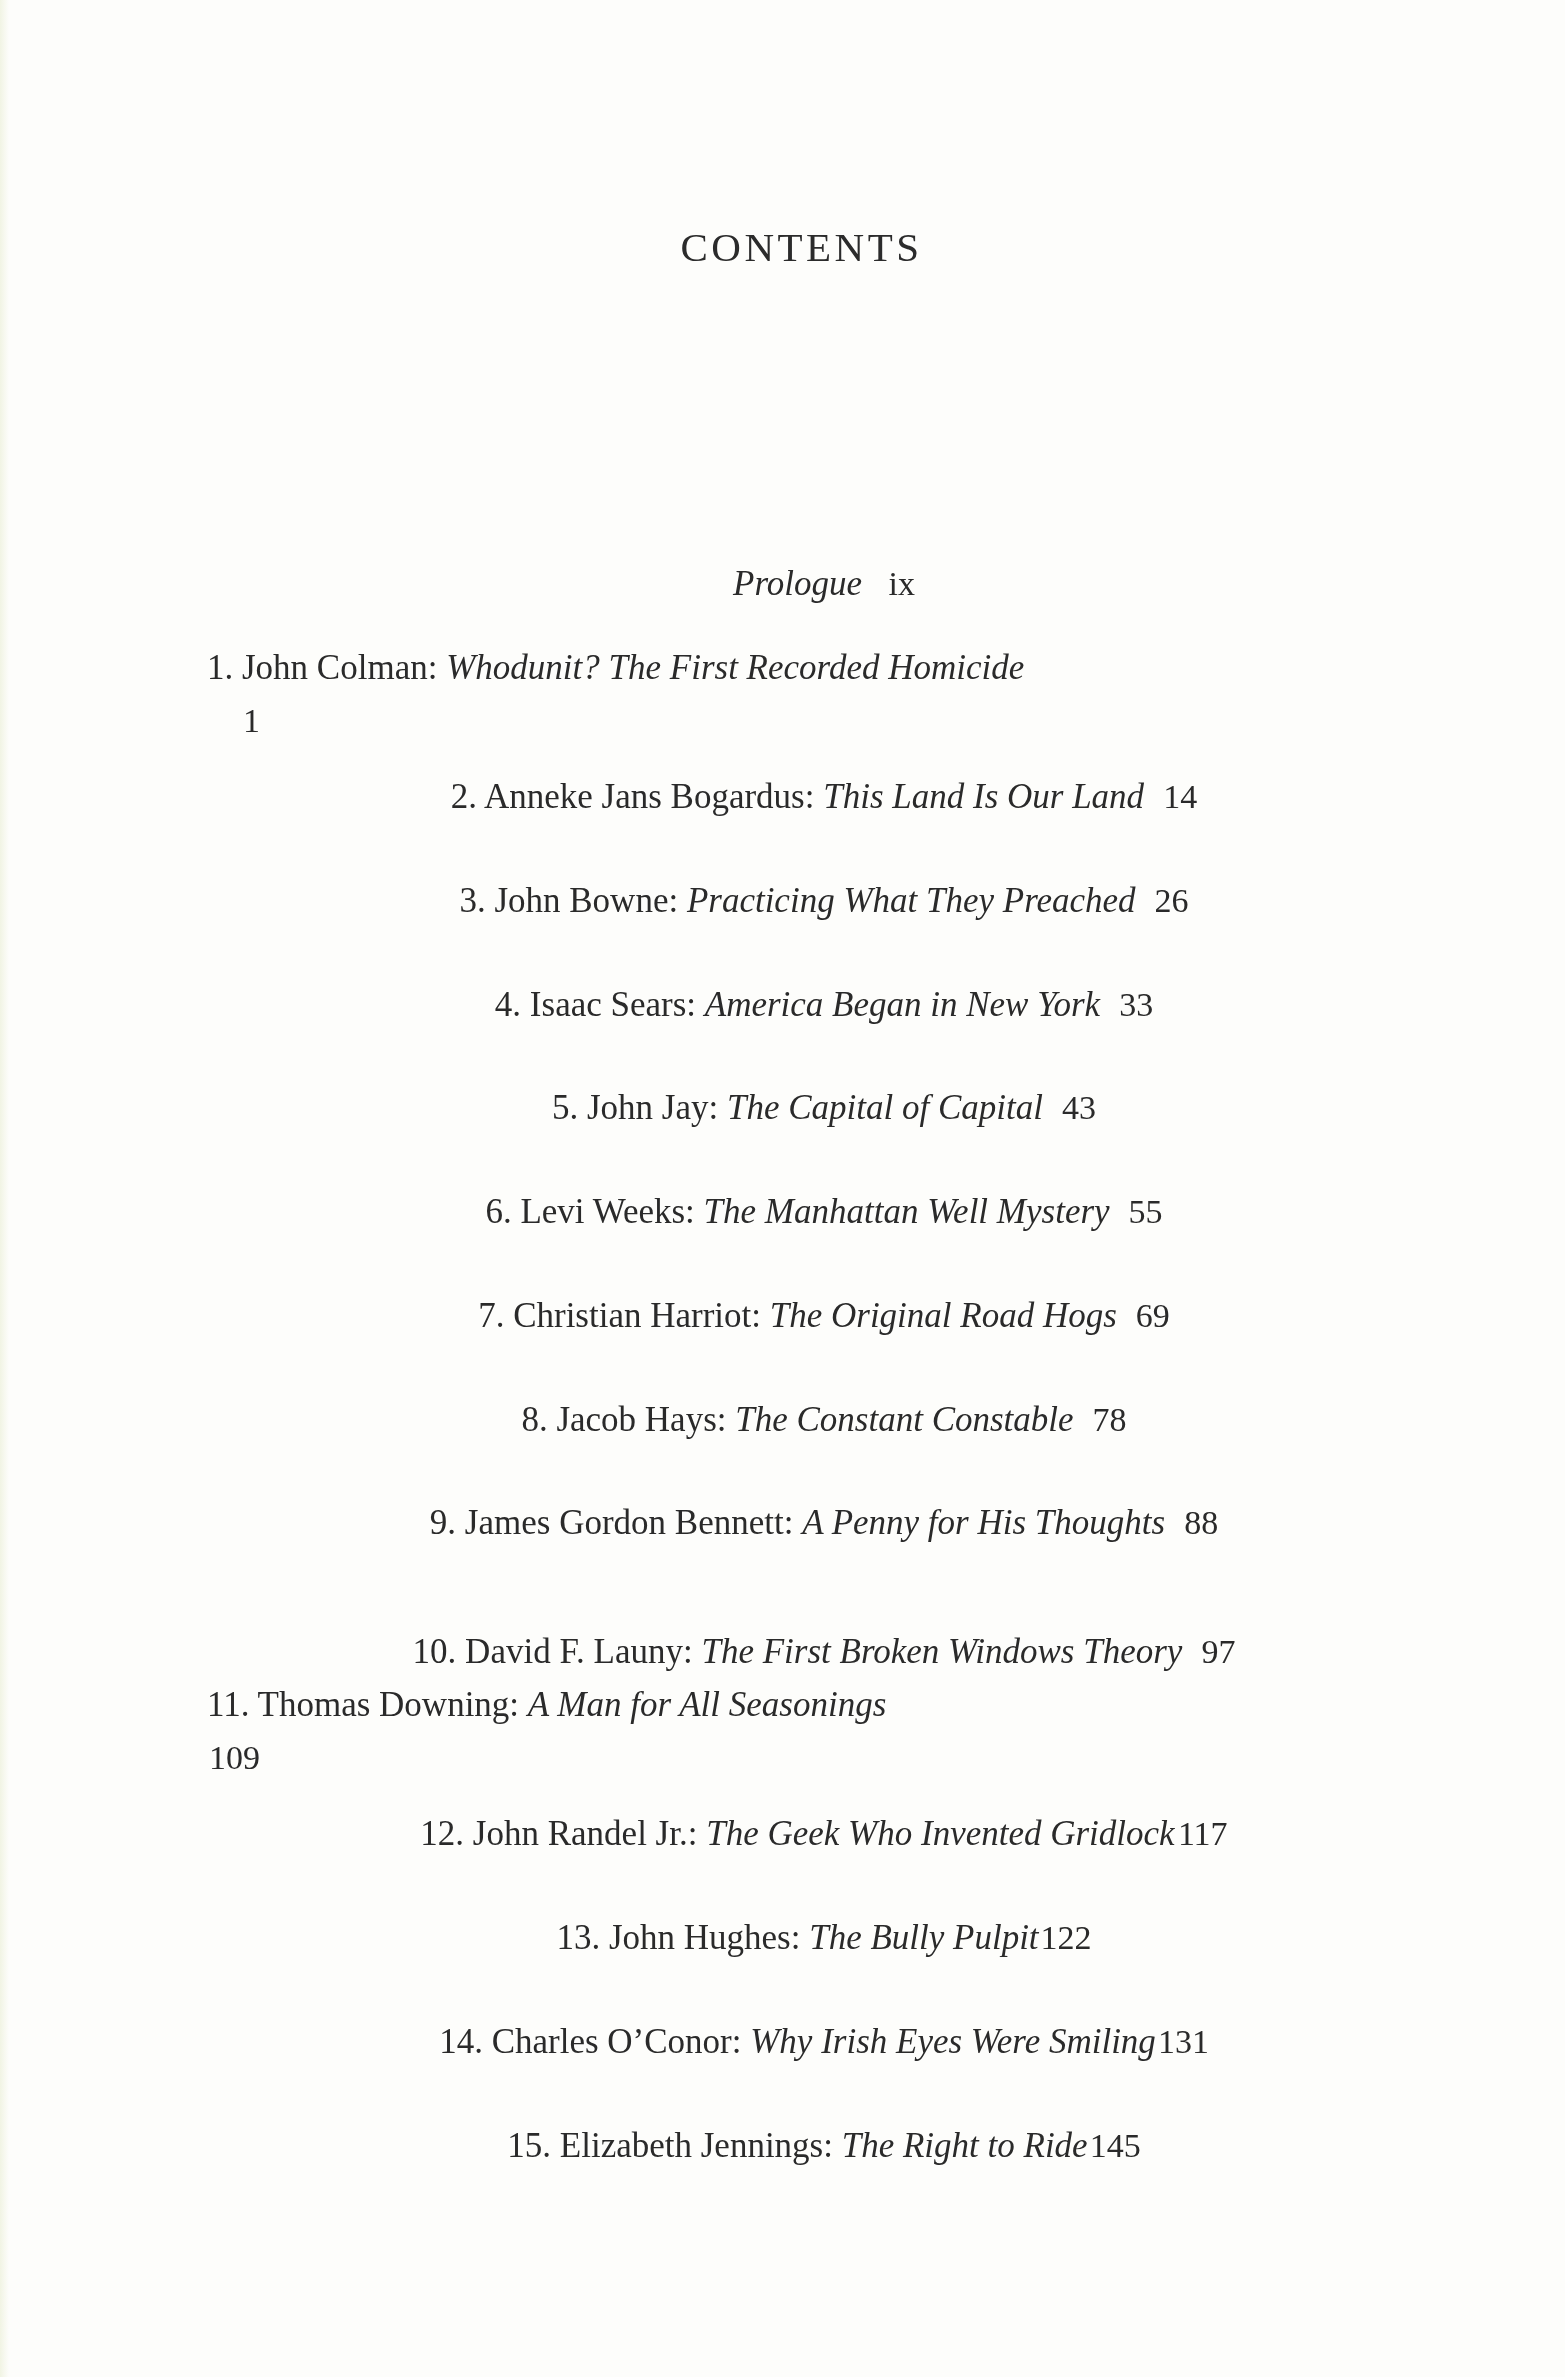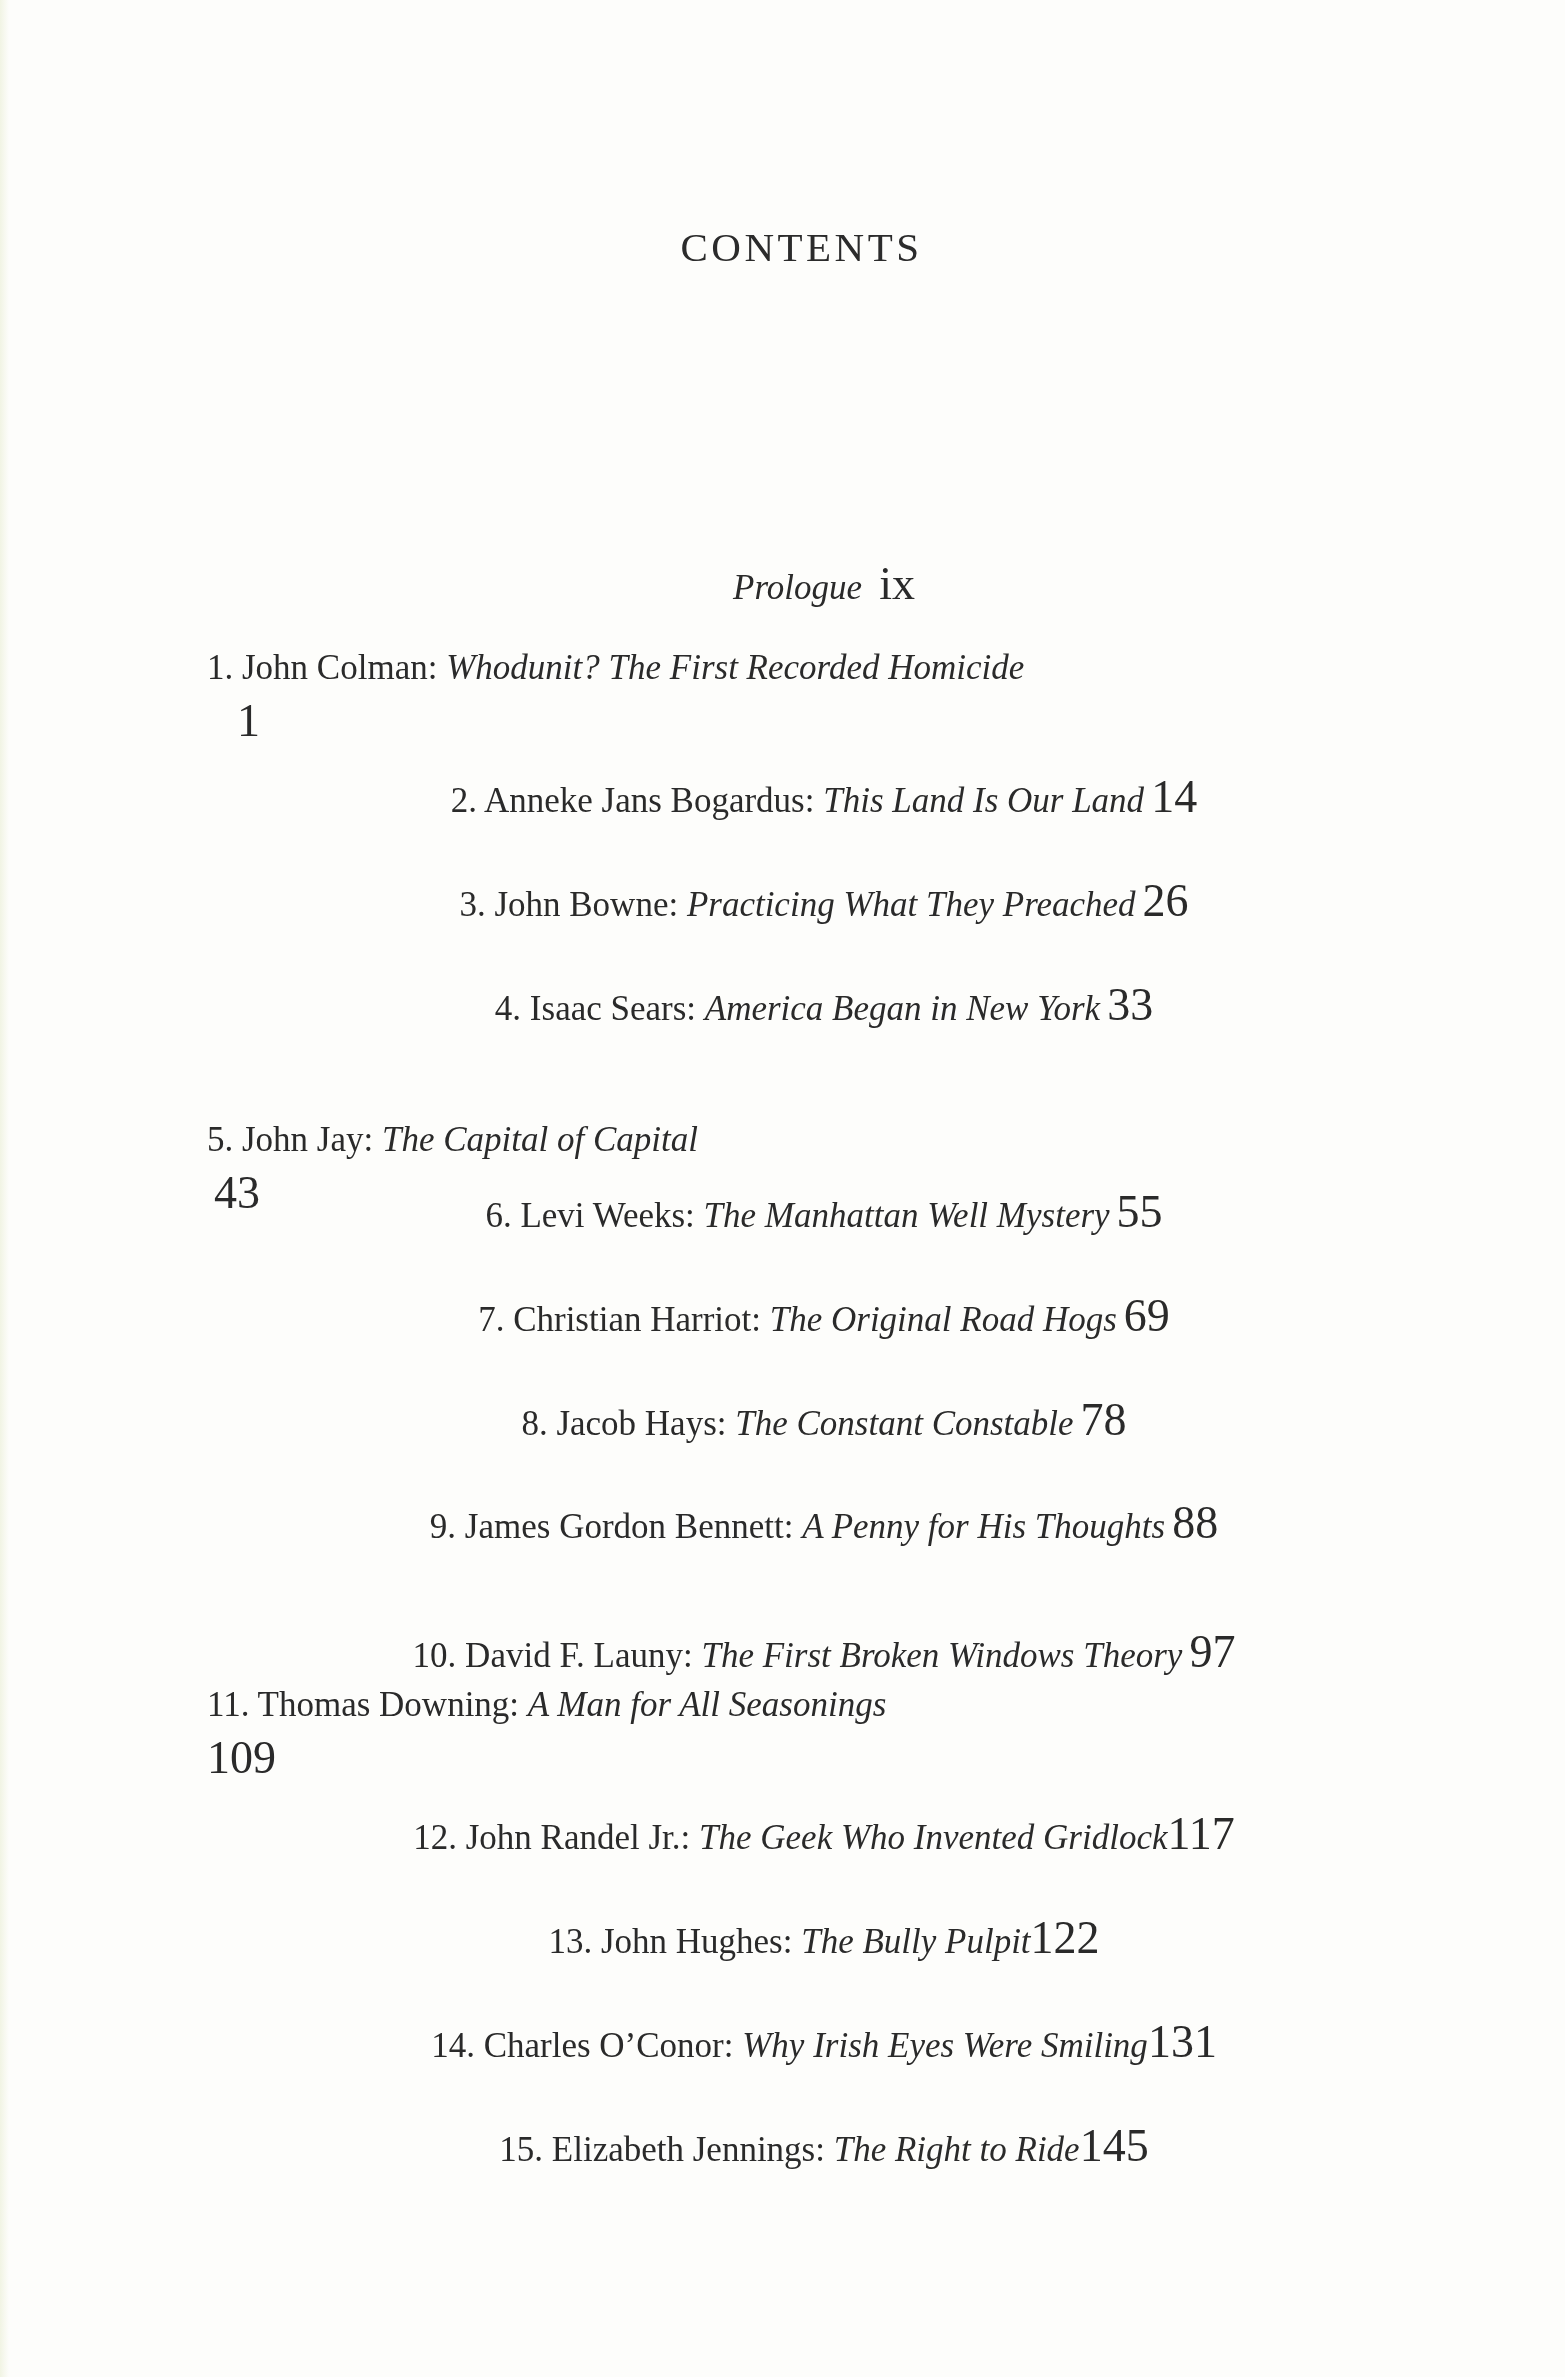--- a/index.html
+++ b/index.html
@@ -54,21 +54,21 @@
     .toc-row .entry {
       white-space: nowrap;
     }
     .toc-row .subtitle,
     .toc-row .italic {
       font-style: italic;
     }
     .toc-row .page {
       text-align: right;
       min-width: 53px;
-      font-size: 46px;
+      font-size: 34px;
     }
   </style>
 </head>
 <body>
 
 <div class="page-edge"></div>
 
 <h1 class="contents-title" style="margin:0;font-weight:normal;">CONTENTS</h1>
 
 <div class="toc">
@@ -91,21 +91,21 @@
   <div class="toc-row" style="top:874px;font-family:Liberation Serif, serif;">
     <span class="entry"><span>3.</span> <span>John Bowne:</span> <span class="subtitle">Practicing What They Preached</span></span>
     <span class="page">26</span>
   </div>
 
   <div class="toc-row" style="top:978px;">
     <span class="entry"><span>4.</span> <span>Isaac Sears:</span> <span class="subtitle">America Began in New York</span></span>
     <span class="page">33</span>
   </div>
 
-  <div class="toc-row" style="top:1139px;flex-direction:column;">
+  <div class="toc-row" style="top:1081px;">
     <span class="entry"><span>5.</span> <span>John Jay:</span> <span class="subtitle">The Capital of Capital</span></span>
     <span class="page">43</span>
   </div>
 
   <div class="toc-row" style="top:1185px;">
     <span class="entry"><span>6.</span> <span>Levi Weeks:</span> <span class="subtitle">The Manhattan Well Mystery</span></span>
     <span class="page">55</span>
   </div>
 
   <div class="toc-row" style="top:1289px;">

